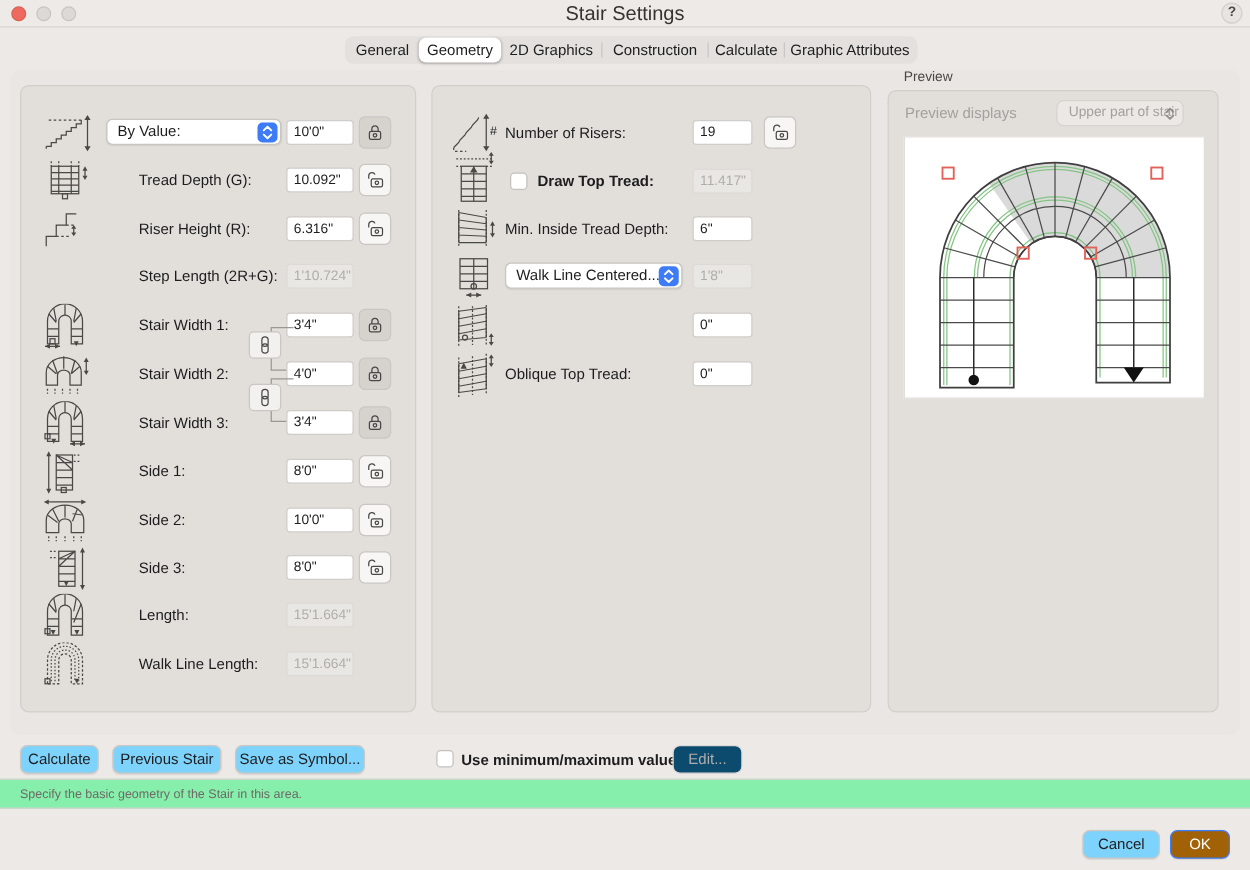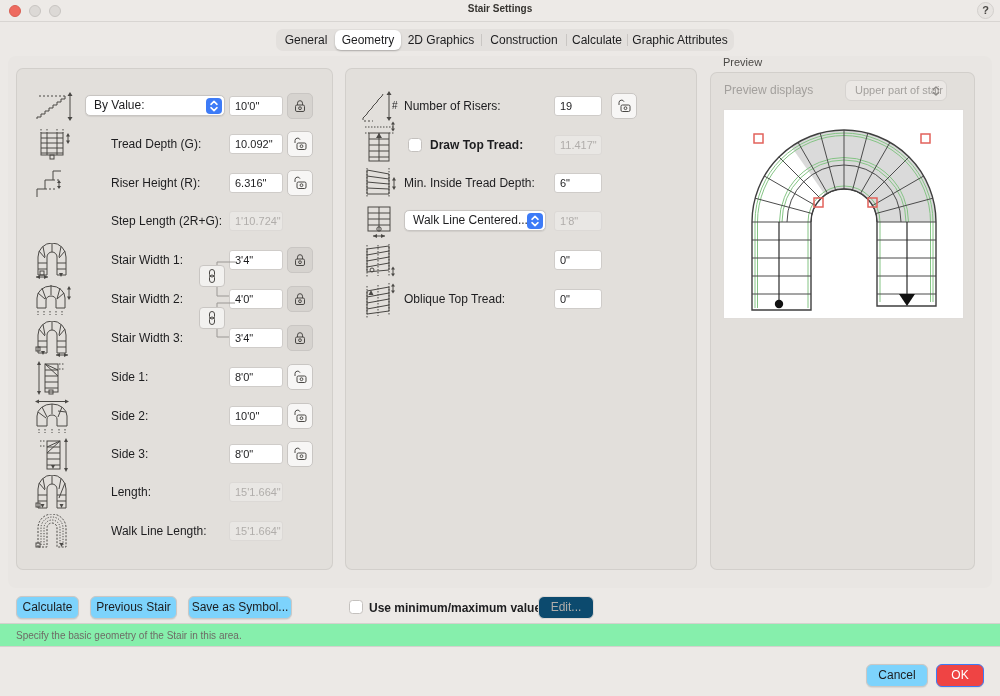--- a/index.html
+++ b/index.html
@@ -9,21 +9,21 @@
   .window { position:absolute; inset:0; background:#ece9e6; }
 
   
   .titlebar { position:absolute; left:0; top:0; width:1000px; height:22px; background:#edeae7;
               border-bottom:1px solid #d8d5d2; }
   .traffic { position:absolute; top:5px; width:12px; height:12px; border-radius:50%; }
   .t-red   { left:9px;  background:#ee6a5f; border:0.5px solid #d95f53; }
   .t-gray1 { left:29px; background:#dcd9d6; border:0.5px solid #c8c5c2; }
   .t-gray2 { left:49px; background:#dcd9d6; border:0.5px solid #c8c5c2; }
   .win-title { position:absolute; top:3px; left:0; width:100%; text-align:center;
-               font-size:10px; font-weight:700; color:#363430; }
+               font-size:16px; font-weight:400; color:#363430; }
   .help-btn { position:absolute; right:6px; top:2px; width:17px; height:17px; border-radius:50%;
               background:#e7e4e1; border:1px solid #d3d0cd; font-size:11px; font-weight:700;
               color:#4a4845; text-align:center; line-height:15px; }
 
   
   .tabbar { position:absolute; left:276px; top:29px; width:458px; height:22px; background:#e3e0dd;
             border-radius:7px; display:flex; align-items:stretch; padding:1px; }
   .tab { font-size:12px; color:#1d1d1f; display:flex; align-items:center; justify-content:center;
          border-radius:6px; position:relative; white-space:nowrap; padding:0 2px; }
   .tab.sel { background:#ffffff; box-shadow:0 1px 2px rgba(0,0,0,.25); font-weight:400; }
@@ -81,21 +81,21 @@
   #pv-box2 { top:260px; height:208px; }
 
   
   .btn { position:absolute; height:23px; background:#7dd3fc; border:1px solid #cbc8c5; border-radius:6px;
          font-size:12px; color:#1d1d1f; text-align:center; line-height:21px;
          box-shadow:0 0.5px 1px rgba(0,0,0,.08); }
   .btn.disabled { background:#0c4a6e; border-color:#ddd9d6; color:#b0adaa; box-shadow:none; }
   .statusbar { position:absolute; left:0; top:623px; width:1000px; height:24px; background:#86efac;
                border-top:1px solid #d4d1ce; border-bottom:1px solid #d4d1ce; }
   .statusbar span { position:absolute; left:16px; top:6px; font-size:10px; color:#6e6b66; }
-  .btn.primary { background:#ef4444; border-color:#3d7bf7; color:#ffffff; font-weight:400; }
+  .btn.primary { background:#a16207; border-color:#3d7bf7; color:#ffffff; font-weight:400; }
 
   svg { display:block; }
   .icon-stroke { stroke:#4a4845; fill:none; stroke-width:1; }
 </style>
 </head>
 <body>
 
 <div class="window">
 
   <div class="titlebar">

